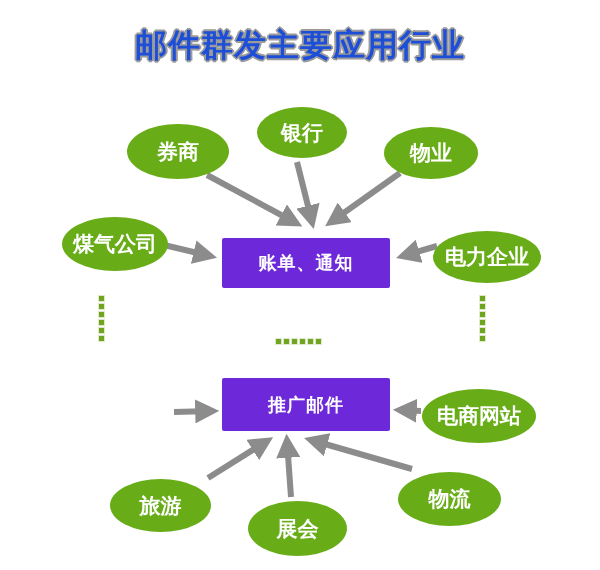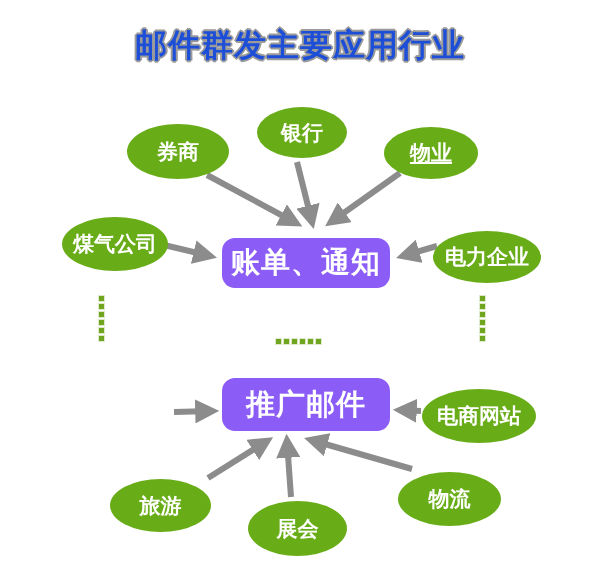--- a/index.html
+++ b/index.html
@@ -28,29 +28,29 @@
     display:flex;align-items:center;justify-content:center;
     color:#ffffff;font-weight:700;
     text-align:center;white-space:nowrap;
   }
   .ellipse{
     background:#68AD18;
     border-radius:50%;
     font-size:21px;
   }
   .hub{
-    background:#8b5cf6;
-    border-radius:13px;
-    font-size:29px;
+    background:#6d28d9;
+    border-radius:2px;
+    font-size:18px;
     letter-spacing:1px;
   }
   
   .n-quanshang{left:127px;top:124px;width:102px;height:55px;}
   .n-yinhang{left:257px;top:107px;width:90px;height:51px;}
-  .n-wuye{left:384px;top:127px;width:94px;height:52px;text-decoration:underline;}
+  .n-wuye{left:384px;top:127px;width:94px;height:52px;}
   .n-meiqi{left:62px;top:217px;width:106px;height:54px;}
   .n-dianli{left:433px;top:231px;width:108px;height:52px;}
   .hub-bills{left:222px;top:238px;width:168px;height:50px;}
   
   .n-rencai{left:68px;top:387px;width:103px;height:53px;}
   .n-dianshang{left:422px;top:389px;width:114px;height:54px;}
   .hub-promo{left:222px;top:378px;width:168px;height:53px;}
   .n-lvyou{left:110px;top:479px;width:101px;height:53px;}
   .n-zhanhui{left:248px;top:501px;width:99px;height:55px;}
   .n-wuliu{left:398px;top:472px;width:103px;height:54px;}

